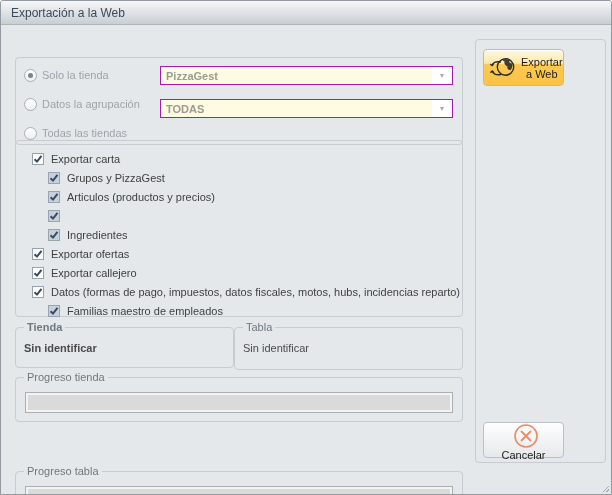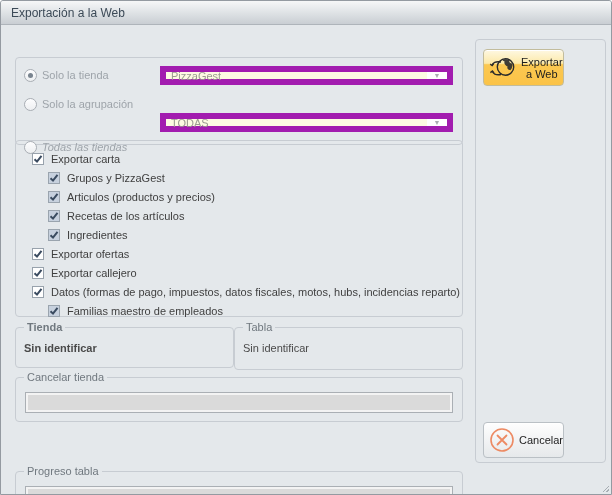--- a/index.html
+++ b/index.html
@@ -45,22 +45,22 @@
     display:inline-block;
   }
   .radio.selected::after {
     content:""; position:absolute; left:3px; top:3px;
     width:5px; height:5px; border-radius:50%; background:#79848F;
   }
   .radio-label { position:absolute; left:26px; top:3px; color:#9EA4AA; }
 
   .combo {
     position:absolute; left:144px; width:293px; height:19px;
-    border:6px solid #a21caf; background:#FDFBE2;
-    display:flex; align-items:center;
+    border:1px solid #a21caf; background:#FDFBE2;
+    display:flex; align-items:center;font-weight:bold;
   }
   .combo-text { flex:1; padding-left:5px; color:#9B9B91; }
   .combo-arrow {
     width:20px; height:100%; background:#FFFFFF;
     display:flex; align-items:center; justify-content:center;
     color:#A9ADB2; font-size:7px;
   }
 
   
   .options-list { padding-top:8px; }
@@ -95,20 +95,21 @@
     top:9px; height:37px;
     border:1px solid #C2BC9C;
     background:linear-gradient(#FEF8E2 0%, #FCE9A9 38%, #FBC851 42%, #FBC347 100%);
     box-shadow:inset 0 1px 0 #FFFFFF;
   }
   .btn-cancel {
     top:382px; height:36px;
     border:1px solid #BAC0C5;
     background:linear-gradient(#FEFEFE, #E6E9EB);
     box-shadow:inset 0 1px 0 #FFFFFF;
+    flex-direction:column;
   }
   .btn-icon { margin-left:5px; flex:0 0 auto; display:flex; }
   .btn-label { flex:1; text-align:center; color:#1D1D1D; line-height:12px; padding:0 4px; }
 
   .resize-grip {
     position:absolute; right:2px; bottom:2px; width:9px; height:9px;
     background:
       linear-gradient(135deg, transparent 62%, #A7ADB3 62%, #A7ADB3 72%, transparent 72%, transparent 82%, #A7ADB3 82%, #A7ADB3 92%, transparent 92%);
   }
 </style>
@@ -129,28 +130,28 @@
         <span class="radio selected"></span>
         <span class="radio-label">Solo la tienda</span>
         <div class="combo" style="top:0px;">
           <span class="combo-text">PizzaGest</span>
           <span class="combo-arrow">▼</span>
         </div>
       </div>
 
       <div class="sel-row" style="top:37px;">
         <span class="radio"></span>
-        <span class="radio-label">Solo la agrupación</span>
-        <div class="combo" style="top:18px;">
+        <span class="radio-label">Datos la agrupación</span>
+        <div class="combo" style="top:4px;">
           <span class="combo-text">TODAS</span>
           <span class="combo-arrow">▼</span>
         </div>
       </div>
 
-      <div class="sel-row" style="top:80px;font-style:italic;">
+      <div class="sel-row" style="top:66px;">
         <span class="radio"></span>
         <span class="radio-label">Todas  las  tiendas</span>
       </div>
     </div>
 
     <div class="groupbox" style="left:13px; top:114px; width:448px; height:177px;text-align:center;">
       <div class="options-list">
           <div class="chk-row">
             <span class="checkbox">
               <svg width="10" height="10" viewBox="0 0 10 10">
@@ -174,21 +175,20 @@
               </svg>
             </span>
             <span class="chk-label">Articulos (productos y precios)</span>
           </div>
           <div class="chk-row lvl1">
             <span class="checkbox sub">
               <svg width="10" height="10" viewBox="0 0 10 10">
                 <polyline points="1.5,5.2 4,7.6 8.5,1.8" fill="none" stroke="#3A4B60" stroke-width="2"></polyline>
               </svg>
             </span>
-            <span class="chk-label">Recetas de los artículos</span>
           </div>
           <div class="chk-row lvl1">
             <span class="checkbox sub">
               <svg width="10" height="10" viewBox="0 0 10 10">
                 <polyline points="1.5,5.2 4,7.6 8.5,1.8" fill="none" stroke="#3A4B60" stroke-width="2"></polyline>
               </svg>
             </span>
             <span class="chk-label">Ingredientes</span>
           </div>
           <div class="chk-row">
@@ -229,21 +229,21 @@
     <div class="groupbox" style="left:13px; top:301px; width:219px; height:41px;font-weight:bold;">
       <span class="legend">Tienda</span>
       <span class="value-text">Sin identificar</span>
     </div>
     <div class="groupbox" style="left:232px; top:301px; width:229px; height:43px;text-decoration:underline;">
       <span class="legend">Tabla</span>
       <span class="value-text">Sin identificar</span>
     </div>
 
     <div class="groupbox" style="left:13px; top:351px; width:448px; height:45px;">
-      <span class="legend">Cancelar tienda</span>
+      <span class="legend">Progreso tienda</span>
       <div class="progressbar">
         <div class="progress-track">
           <div class="progress-fill" style="width: 0%;"></div>
         </div>
       </div>
     </div>
 
     <div class="groupbox" style="left:13px; top:405px; width:448px; height:46px;margin-top:40px;">
       <span class="legend">Progreso tabla</span>
       <div class="progressbar">

